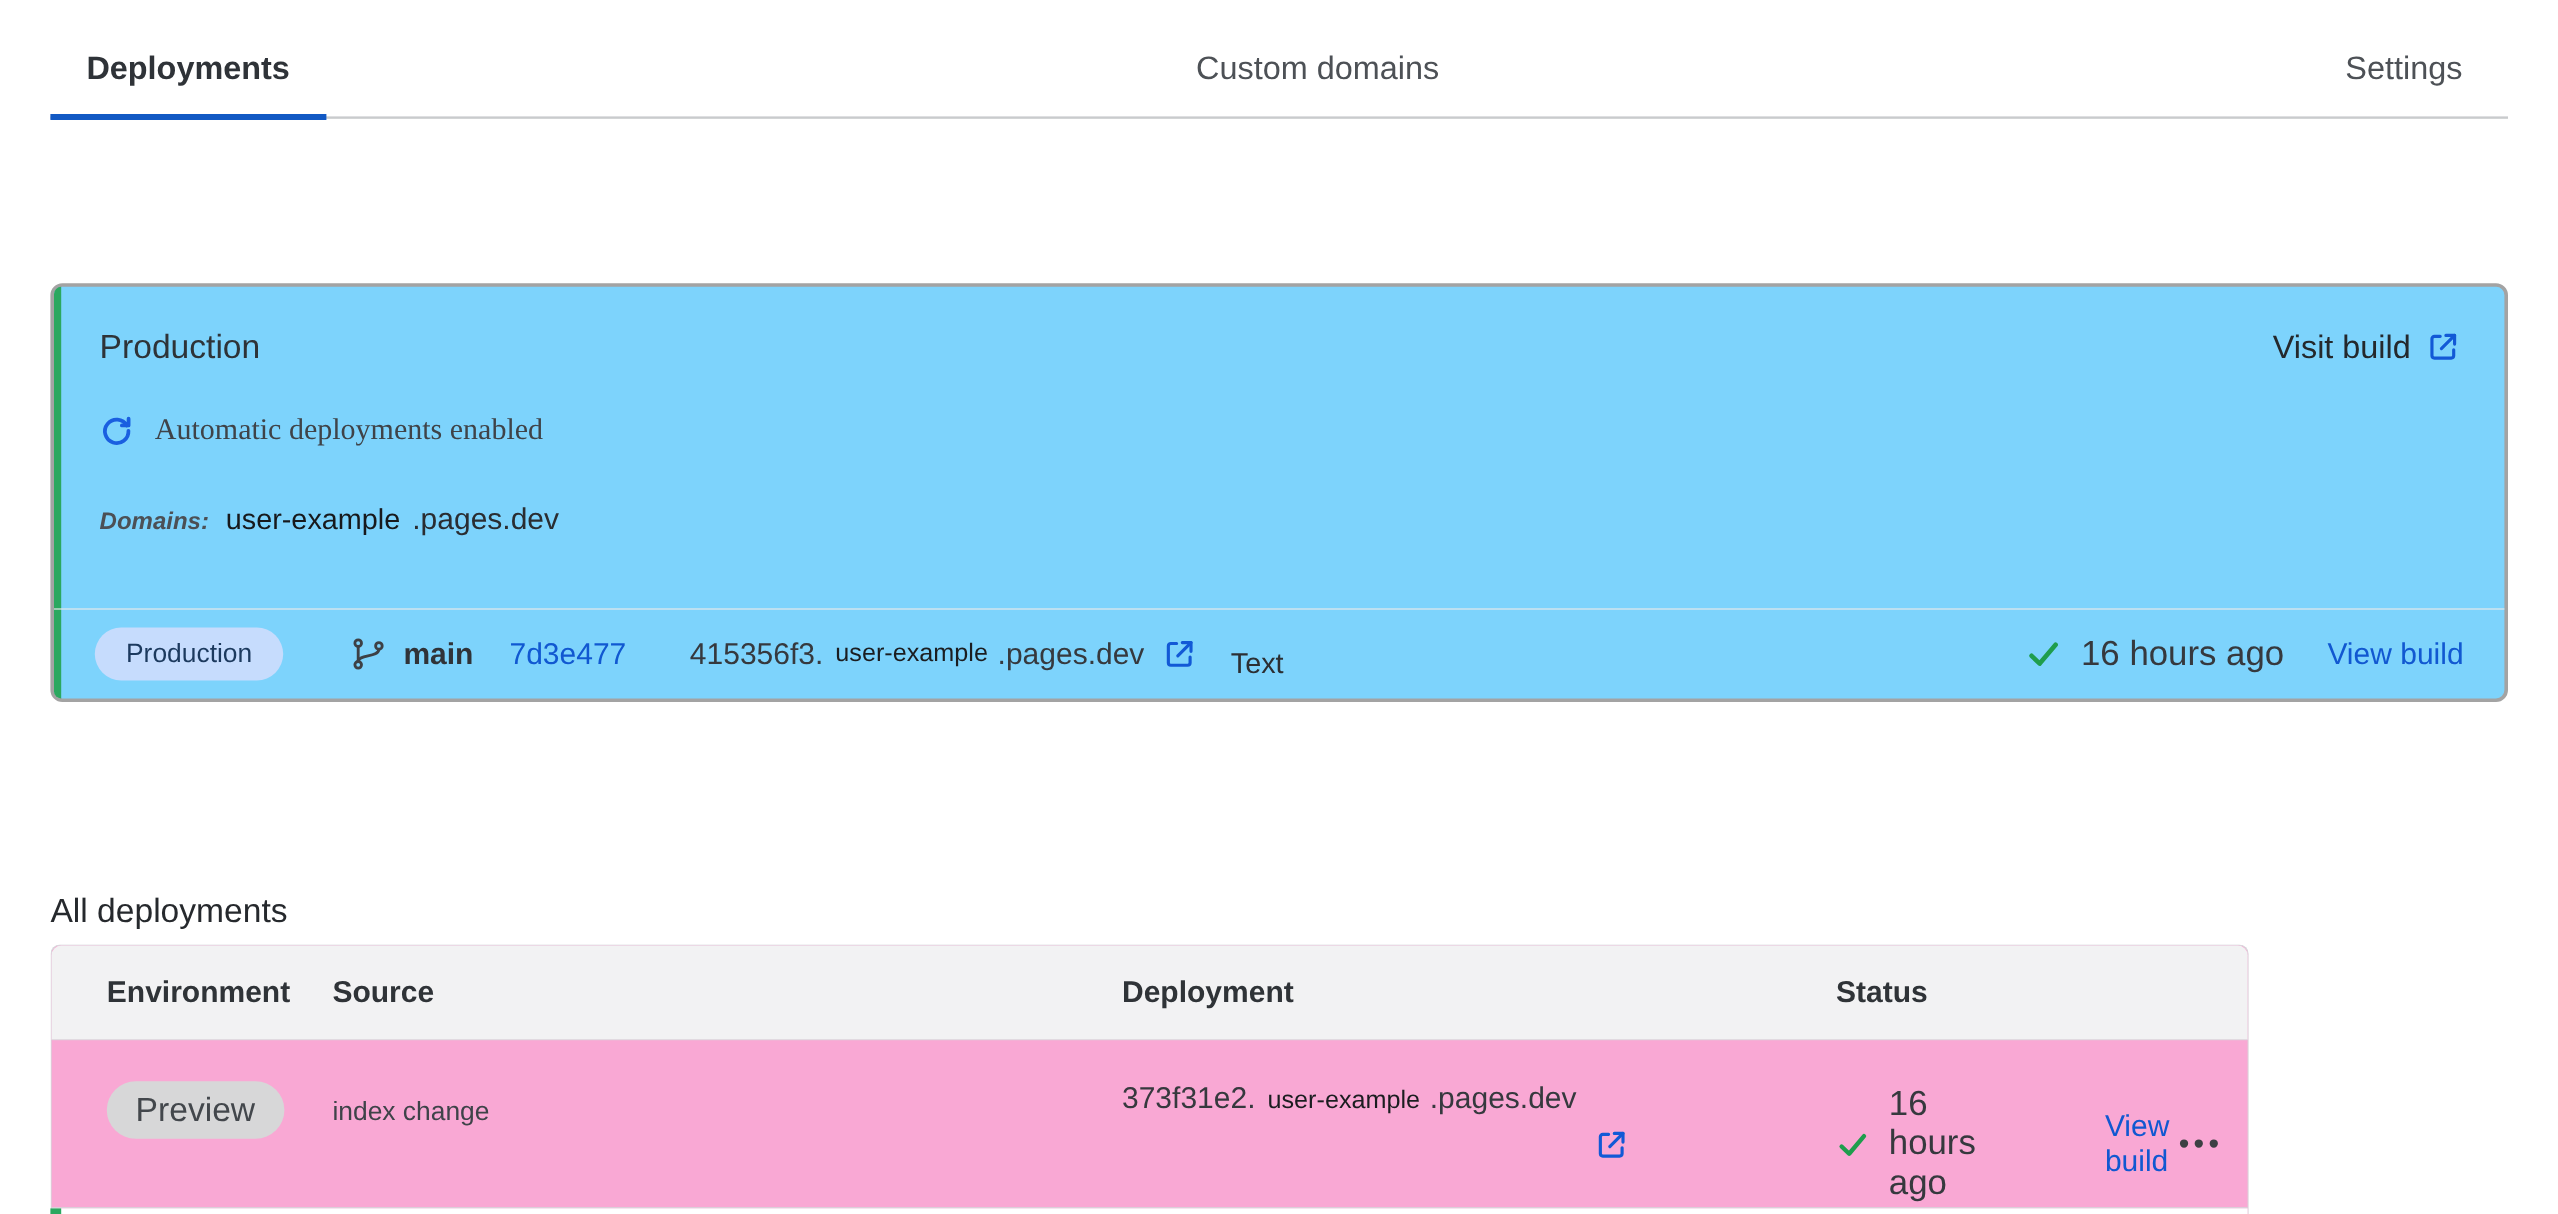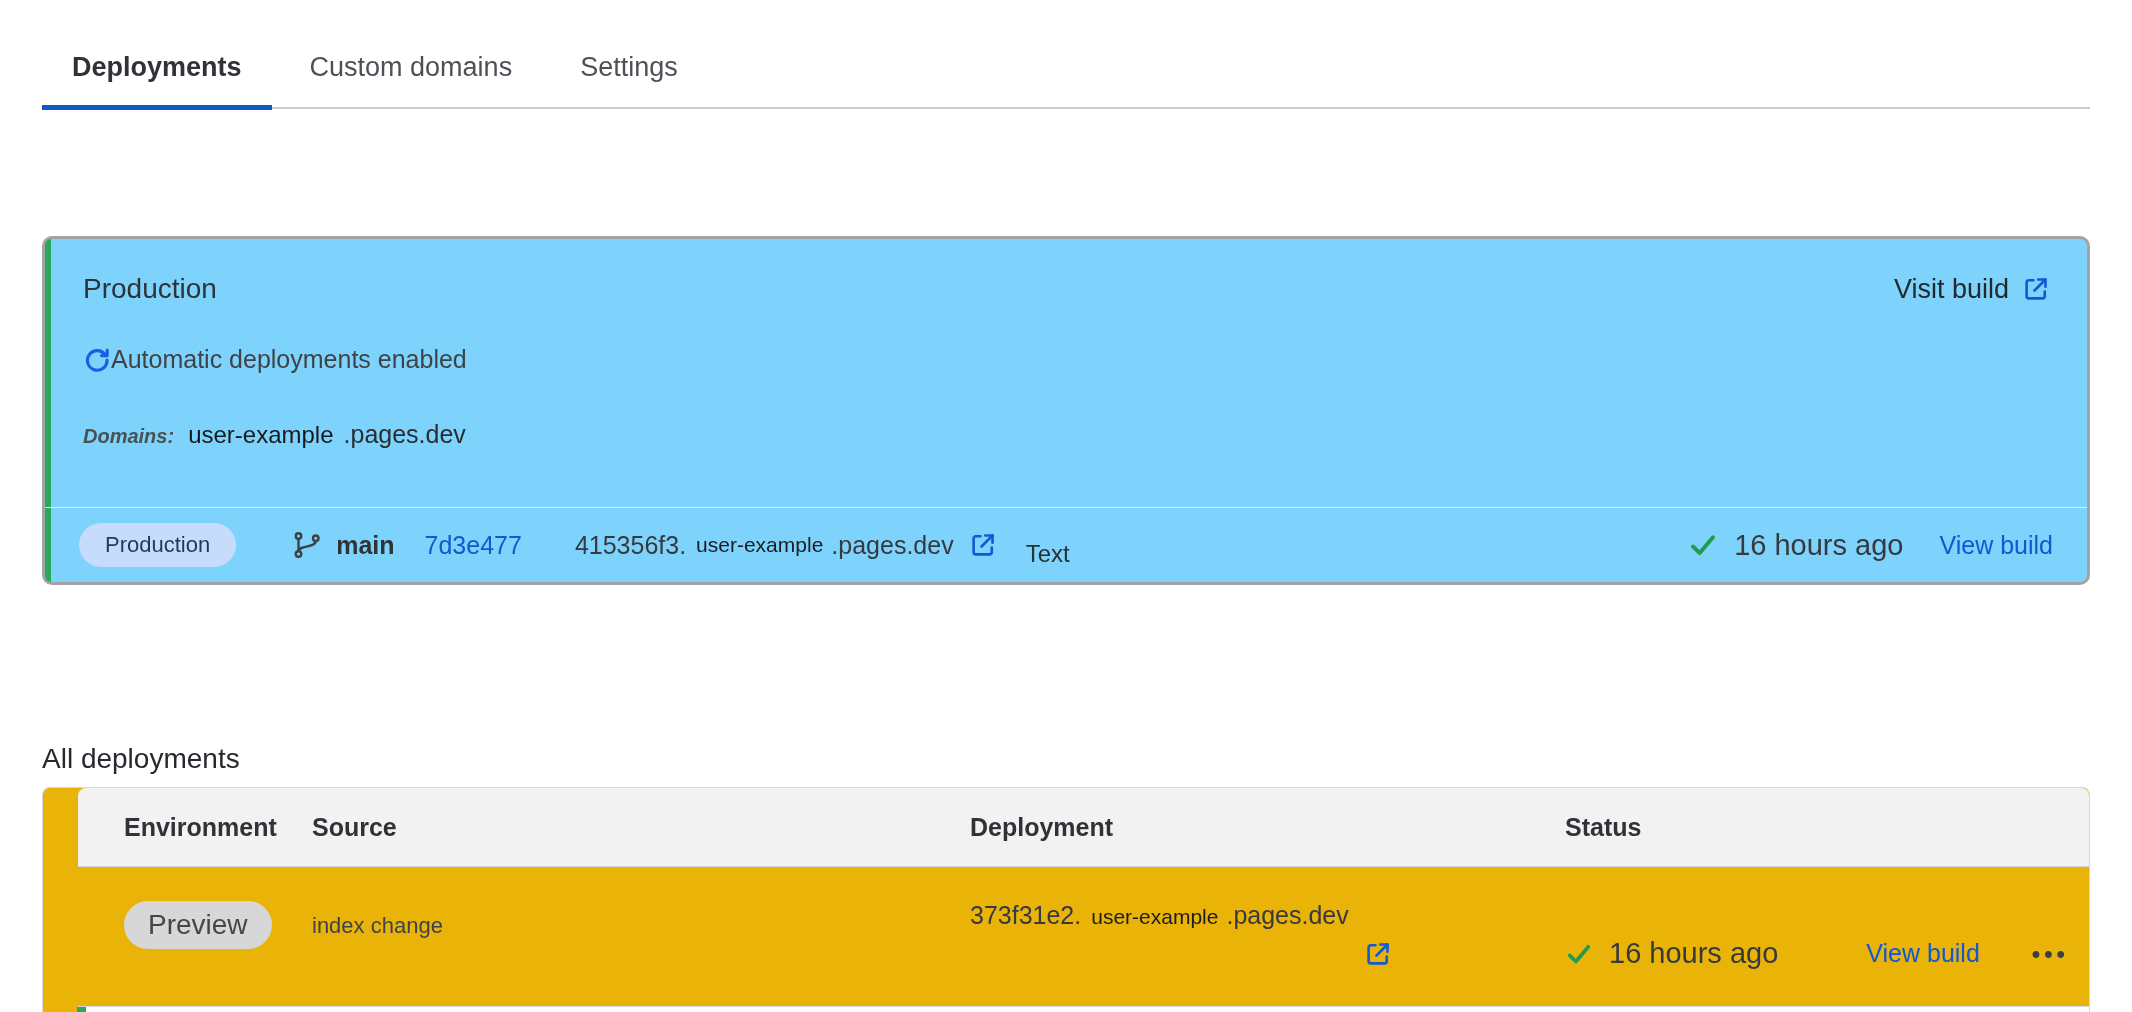--- a/index.html
+++ b/index.html
@@ -2,54 +2,54 @@
 <html><head>
 <meta charset="utf-8">
 <style>
   html,body{margin:0;padding:0;}
   body{
     width:2132px;height:1012px;position:relative;overflow:hidden;
     background:#ffffff;font-family:"Liberation Sans",sans-serif;
     -webkit-font-smoothing:antialiased;color:#303338;
   }
   
-  .tabbar{position:absolute;left:42px;right:42px;top:36px;display:flex;border-bottom:2px solid #c9cbcd;}
+  .tabbar{position:absolute;left:42px;right:42px;top:26px;display:flex;border-bottom:2px solid #c9cbcd;justify-content:space-between;}
   .tab{padding:16px 30px 24px;font-size:27px;color:#4d5156;position:relative;margin-right:8px;white-space:nowrap;cursor:pointer;}
   .tab.active{color:#2f3338;font-weight:600;}
   .tab.active::after{content:"";position:absolute;left:0;right:0;bottom:-3px;height:5px;background:#1259c4;}
   
   .prod-card{position:absolute;left:42px;top:236px;width:2048px;height:349px;background:#7dd3fc;
     border:3px solid #a3a3a3;border-radius:10px;box-sizing:border-box;}
   .green-bar{position:absolute;left:0;top:0;bottom:0;width:6px;background:#2ba85f;border-radius:10px 0 0 10px;}
   .card-head{display:flex;justify-content:space-between;align-items:center;margin:34px 36px 0 38px;}
   .card-title{font-size:28px;font-weight:500;color:#2e3338;}
   .visit{display:flex;align-items:center;gap:12px;font-size:27px;font-weight:500;color:#24282c;cursor:pointer;}
-  .auto-row{display:flex;align-items:center;margin:40px 36px 0 38px;font-size:25px;color:#3f4348;}
+  .auto-row{display:flex;align-items:center;gap:18px;margin:40px 36px 0 38px;font-size:25px;color:#3f4348;font-family:Liberation Serif, serif;}
   .domains-row{display:flex;align-items:baseline;margin:46px 36px 0 38px;}
   .domains-label{font-size:20px;font-weight:600;color:#4c5055;margin-right:14px;font-style:italic;}
   .domain-name{font-size:24px;color:#17191c;margin-right:10px;}
   .domain-suffix{font-size:25px;color:#2a2d31;}
   .prod-deploy-row{position:absolute;left:0;right:0;bottom:0;height:75px;border-top:1px solid #e7e8ea;
     display:flex;align-items:center;padding:0 34px 0 34px;box-sizing:border-box;}
   .badge-prod{background:#c6dcfd;color:#1c3a5e;font-size:22px;padding:9px 26px;border-radius:24px;white-space:nowrap;}
   .b-icon{margin-left:56px;display:flex;}
   .branch-name{font-weight:700;font-size:25px;color:#303338;margin-left:14px;}
   .commit-link{font-size:25px;color:#1158d1;margin-left:30px;cursor:pointer;}
   .url-prefix{font-size:25px;color:#36393e;margin-left:53px;}
   .url-name{font-size:21px;color:#1b1d20;margin-left:10px;}
   .url-suffix{font-size:25px;color:#36393e;margin-left:8px;}
   .ext-icon{margin-left:14px;display:flex;cursor:pointer;}
   .annotation{font-size:24px;color:#2c2f33;margin-left:28px;transform:translateY(9px);}
   .row-right{margin-left:auto;display:flex;align-items:center;}
   .time-text{font-size:29px;color:#36393e;margin-left:16px;}
   .view-link{font-size:25px;color:#1158d1;margin-left:36px;cursor:pointer;}
   
   .section-title{position:absolute;left:42px;top:720px;font-size:28px;font-weight:500;color:#26292d;}
-  .table{position:absolute;left:42px;top:787px;width:2048px;background:#eab308;
-    border:1px solid #d4d7da;border-bottom:none;border-radius:8px 8px 0 0;box-sizing:border-box;padding-left:35px;}
+  .table{position:absolute;left:42px;top:787px;width:1832px;background:#f9a8d4;
+    border:1px solid #d4d7da;border-bottom:none;border-radius:8px 8px 0 0;box-sizing:border-box;}
   .thead{display:grid;grid-template-columns:188px 658px 595px 1fr;height:78px;align-items:center;
     background:#f2f2f3;border-bottom:1px solid #d4d7da;border-radius:8px 8px 0 0;}
   .th{padding-left:46px;font-size:25px;font-weight:700;color:#2f3337;}
   .trow{display:grid;grid-template-columns:188px 658px 595px 1fr;height:140px;border-bottom:1px solid #d4d7da;box-sizing:border-box;}
   .td{padding-top:34px;}
   .td-env{padding-left:46px;}
   .pill-gray{display:inline-block;background:#d7d7d8;color:#43474c;font-size:28px;padding:8px 24px;border-radius:24px;}
   .td-source{padding-left:46px;}
   .src-line1{display:flex;align-items:center;}
   .src-branch{font-size:22px;color:#303338;margin-left:14px;}

